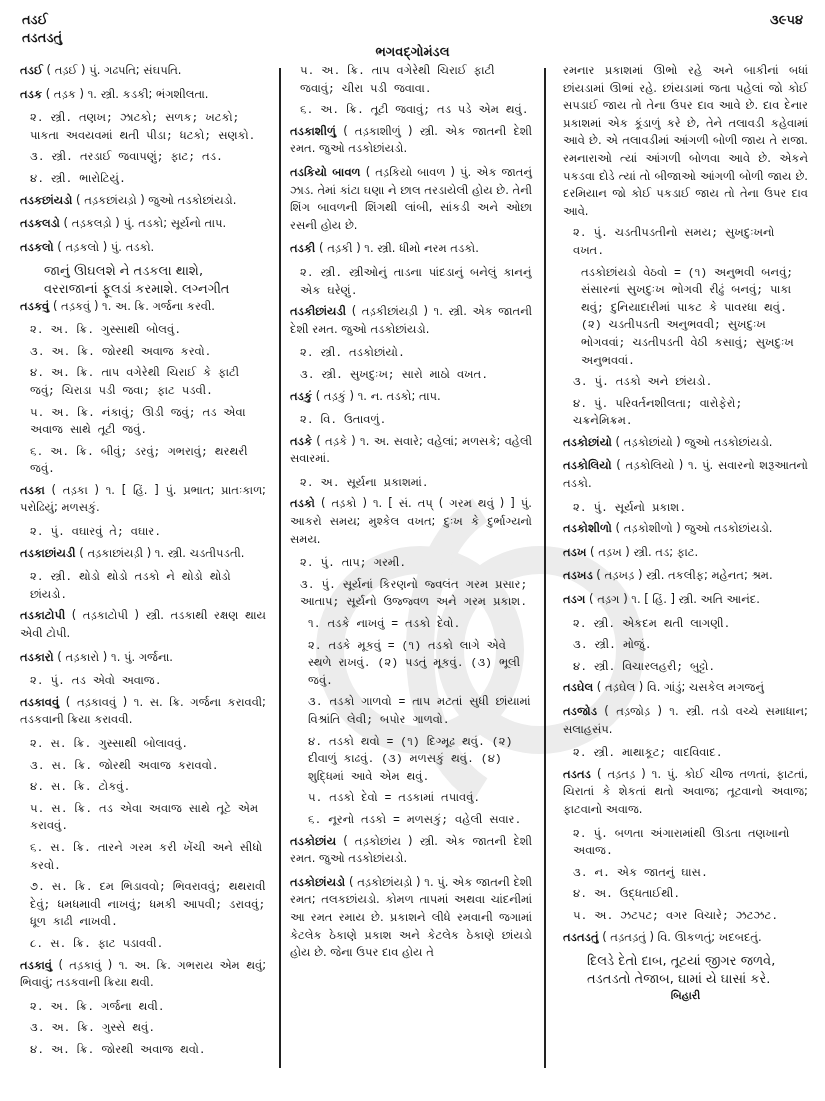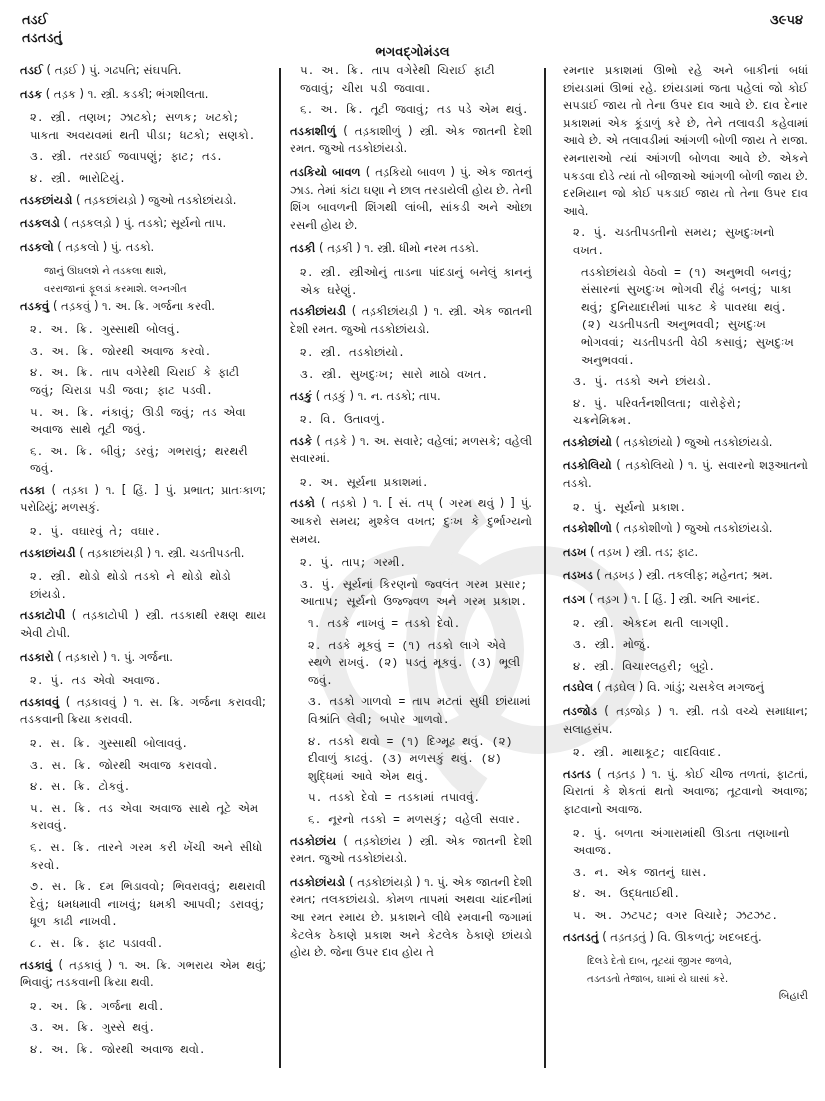--- a/index.html
+++ b/index.html
@@ -16,22 +16,22 @@
   .col1 { left:20px; width:246px; }
   .col2 { left:290px; width:242px; }
   .col3 { left:563px; width:245px; }
   .divider { position:absolute; top:68px; width:1.5px; background:#222; }
   .d1 { left:279px; height:1000px; }
   .d2 { left:544px; height:1000px; }
   .entry { margin:0 0 6px 0; text-align:justify; }
   .hw { font-weight:bold; }
   .sub { padding-left:10px; margin-bottom:4px;font-family:Liberation Mono, monospace; }
   .ind { padding-left:18px; }
-  .quote { padding-left:24px; font-size:10px; }
-  .quote-src { text-align:right; font-weight:normal; font-size:10.5px; }
+  .quote { padding-left:24px; font-size:13px; }
+  .quote-src { text-align:center; font-weight:bold; font-size:10.5px; }
   .para { margin-bottom:4px; text-align:justify; }
 </style>
 </head>
 <body>
 
 <div class="page">
   <svg class="watermark" viewBox="0 0 360 360">
     <g fill="none" stroke="#ececec" stroke-width="28">
       <circle cx="120" cy="180" r="90"></circle>
       <circle cx="240" cy="180" r="90"></circle>

